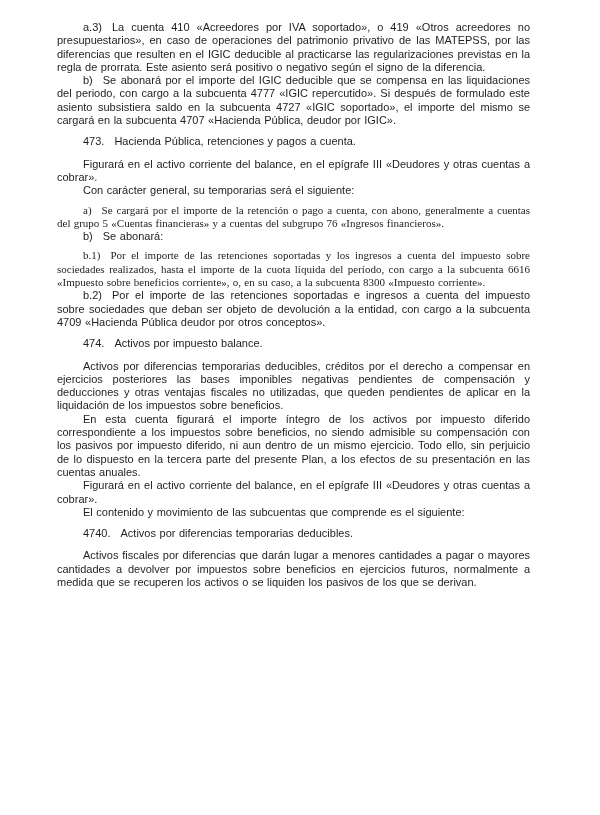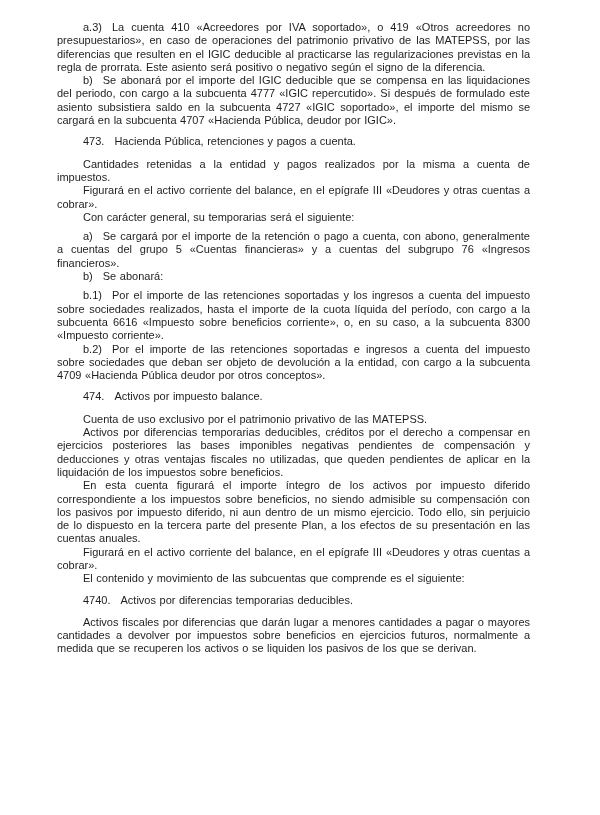--- a/index.html
+++ b/index.html
@@ -25,21 +25,21 @@
     line-height: 13.3px;
     -webkit-font-smoothing: antialiased;
   }
   p.para {
     margin: 0;
     text-align: justify;
     text-indent: 26px;
     word-spacing: 0.5px;
   }
   p.sp-lg { margin-top: 0; }
-  p.sp-sm { margin-top: 6px; }
+  p.sp-sm { margin-top: 6px; font-family: Liberation Serif, serif; }
   p.heading {
     margin-top: 8px;
     margin-bottom: 9px;
   }
   .marker {
     margin-right: 10px;
     white-space: nowrap;
   }
   .marker:empty { display: none; margin: 0; }
 </style>
@@ -48,37 +48,35 @@
 
 <div class="page">
   <div class="text-block">
 
     <p class="para"><span class="marker">a.3)</span><span>La cuenta 410 «Acreedores por IVA soportado», o 419 «Otros acreedores no presupuestarios», en caso de operaciones del patrimonio privativo de las MATEPSS, por las diferencias que resulten en el IGIC deducible al practicarse las regularizaciones previstas en la regla de prorrata. Este asiento será positivo o negativo según el signo de la diferencia.</span></p>
 
     <p class="para sp-lg"><span class="marker">b)</span><span>Se abonará por el importe del IGIC deducible que se compensa en las liquidaciones del periodo, con cargo a la subcuenta 4777 «IGIC repercutido». Si después de formulado este asiento subsistiera saldo en la subcuenta 4727 «IGIC soportado», el importe del mismo se cargará en la subcuenta 4707 «Hacienda Pública, deudor por IGIC».</span></p>
 
     <p class="para heading"><span class="marker">473.</span><span>Hacienda Pública, retenciones y pagos a cuenta.</span></p>
 
-    <p class="para"><span>Cantidades retenidas a la entidad y pagos realizados por la misma a cuenta de impuestos.</span></p>
 
     <p class="para"><span>Figurará en el activo corriente del balance, en el epígrafe III «Deudores y otras cuentas a cobrar».</span></p>
 
     <p class="para"><span>Con carácter general, su temporarias será el siguiente:</span></p>
 
     <p class="para sp-sm"><span class="marker">a)</span><span>Se cargará por el importe de la retención o pago a cuenta, con abono, generalmente a cuentas del grupo 5 «Cuentas financieras» y a cuentas del subgrupo 76 «Ingresos financieros».</span></p>
 
     <p class="para"><span class="marker">b)</span><span>Se abonará:</span></p>
 
     <p class="para sp-sm"><span class="marker">b.1)</span><span>Por el importe de las retenciones soportadas y los ingresos a cuenta del impuesto sobre sociedades realizados, hasta el importe de la cuota líquida del período, con cargo a la subcuenta 6616 «Impuesto sobre beneficios corriente», o, en su caso, a la subcuenta 8300 «Impuesto corriente».</span></p>
 
     <p class="para"><span class="marker">b.2)</span><span>Por el importe de las retenciones soportadas e ingresos a cuenta del impuesto sobre sociedades que deban ser objeto de devolución a la entidad, con cargo a la subcuenta 4709 «Hacienda Pública deudor por otros conceptos».</span></p>
 
     <p class="para heading"><span class="marker">474.</span><span>Activos por impuesto balance.</span></p>
 
-    <p class="para"><span>Cuenta de uso exclusivo por el patrimonio privativo de las MATEPSS.</span></p>
 
     <p class="para"><span>Activos por diferencias temporarias deducibles, créditos por el derecho a compensar en ejercicios posteriores las bases imponibles negativas pendientes de compensación y deducciones y otras ventajas fiscales no utilizadas, que queden pendientes de aplicar en la liquidación de los impuestos sobre beneficios.</span></p>
 
     <p class="para"><span>En esta cuenta figurará el importe íntegro de los activos por impuesto diferido correspondiente a los impuestos sobre beneficios, no siendo admisible su compensación con los pasivos por impuesto diferido, ni aun dentro de un mismo ejercicio. Todo ello, sin perjuicio de lo dispuesto en la tercera parte del presente Plan, a los efectos de su presentación en las cuentas anuales.</span></p>
 
     <p class="para"><span>Figurará en el activo corriente del balance, en el epígrafe III «Deudores y otras cuentas a cobrar».</span></p>
 
     <p class="para"><span>El contenido y movimiento de las subcuentas que comprende es el siguiente:</span></p>
 
     <p class="para heading"><span class="marker">4740.</span><span>Activos por diferencias temporarias deducibles.</span></p>

